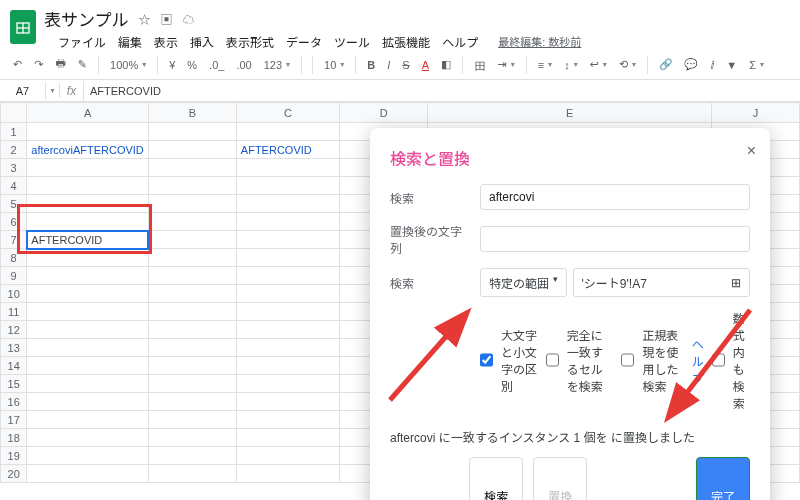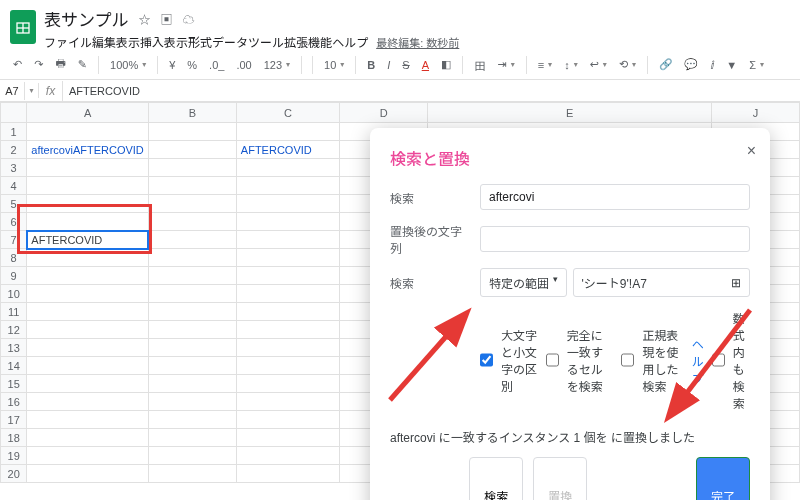--- a/index.html
+++ b/index.html
@@ -6,33 +6,33 @@
   body { background: #fff; font-size: 12px; color: #3c4043; width: 800px; height: 500px; overflow: hidden; position: relative; }
 
   
   .header { display: flex; align-items: flex-start; padding: 6px 10px 0 10px; gap: 8px; }
   .app-icon { width: 26px; height: 34px; background: #0f9d58; border-radius: 3px; position: relative; display:flex; align-items:center; justify-content:center; margin-top:4px; }
   .app-icon svg { fill: #fff; }
   .title-block { display: flex; flex-direction: column; gap: 2px; }
   .title-row { display: flex; align-items: center; gap: 10px; }
   .doc-title { font-size: 17px; color: #202124; }
   .title-icons { display: flex; gap: 10px; color: #5f6368; }
-  .menubar { display: flex; gap: 0; font-size: 12px; color: #202124; align-items: center; }
+  .menubar { display: flex; gap: 12px; font-size: 12px; color: #202124; align-items: flex-start; margin-left: 14px; }
   .menubar span { cursor: pointer; }
   .last-edit { color: #5f6368; text-decoration: underline; font-size: 11px; margin-left: 8px; }
 
   
   .toolbar { display: flex; align-items: center; gap: 6px; padding: 4px 10px; border-bottom: 1px solid #e0e0e0; font-size: 11px; color: #5f6368; height: 30px; }
   .toolbar .sep { width: 1px; height: 18px; background: #e0e0e0; margin: 0 2px; }
   .toolbar .item { display: flex; align-items: center; gap: 2px; padding: 2px 3px; }
   .drop::after { content: "▾"; font-size: 8px; margin-left: 2px; color: #888; }
 
   
   .fx-row { display: flex; align-items: center; border-bottom: 1px solid #e0e0e0; height: 22px; }
-  .name-box { width: 25px; text-align: center; font-size: 11px; color: #333; border-right: 1px solid #e0e0e0; padding: 3px 0; }
+  .name-box { width: 46px; text-align: center; font-size: 11px; color: #333; border-right: 1px solid #e0e0e0; padding: 3px 0; }
   .fx-drop { width: 14px; text-align: center; font-size: 8px; color: #888; border-right: 1px solid #e0e0e0; padding: 3px 0; }
   .fx-sym { width: 24px; font-style: italic; text-align: center; color: #888; border-right: 1px solid #e0e0e0; padding: 3px 0; }
   .fx-input { flex: 1; padding: 3px 6px; font-size: 11px; }
 
   
   .sheet-wrap { position: relative; }
   table.grid { border-collapse: collapse; table-layout: fixed; }
   table.grid th, table.grid td { border: 1px solid #e0e0e0; font-size: 11px; font-weight: normal; }
   table.grid th { background: #f8f9fa; color: #5f6368; text-align: center; }
   table.grid th.col { height: 20px; }

